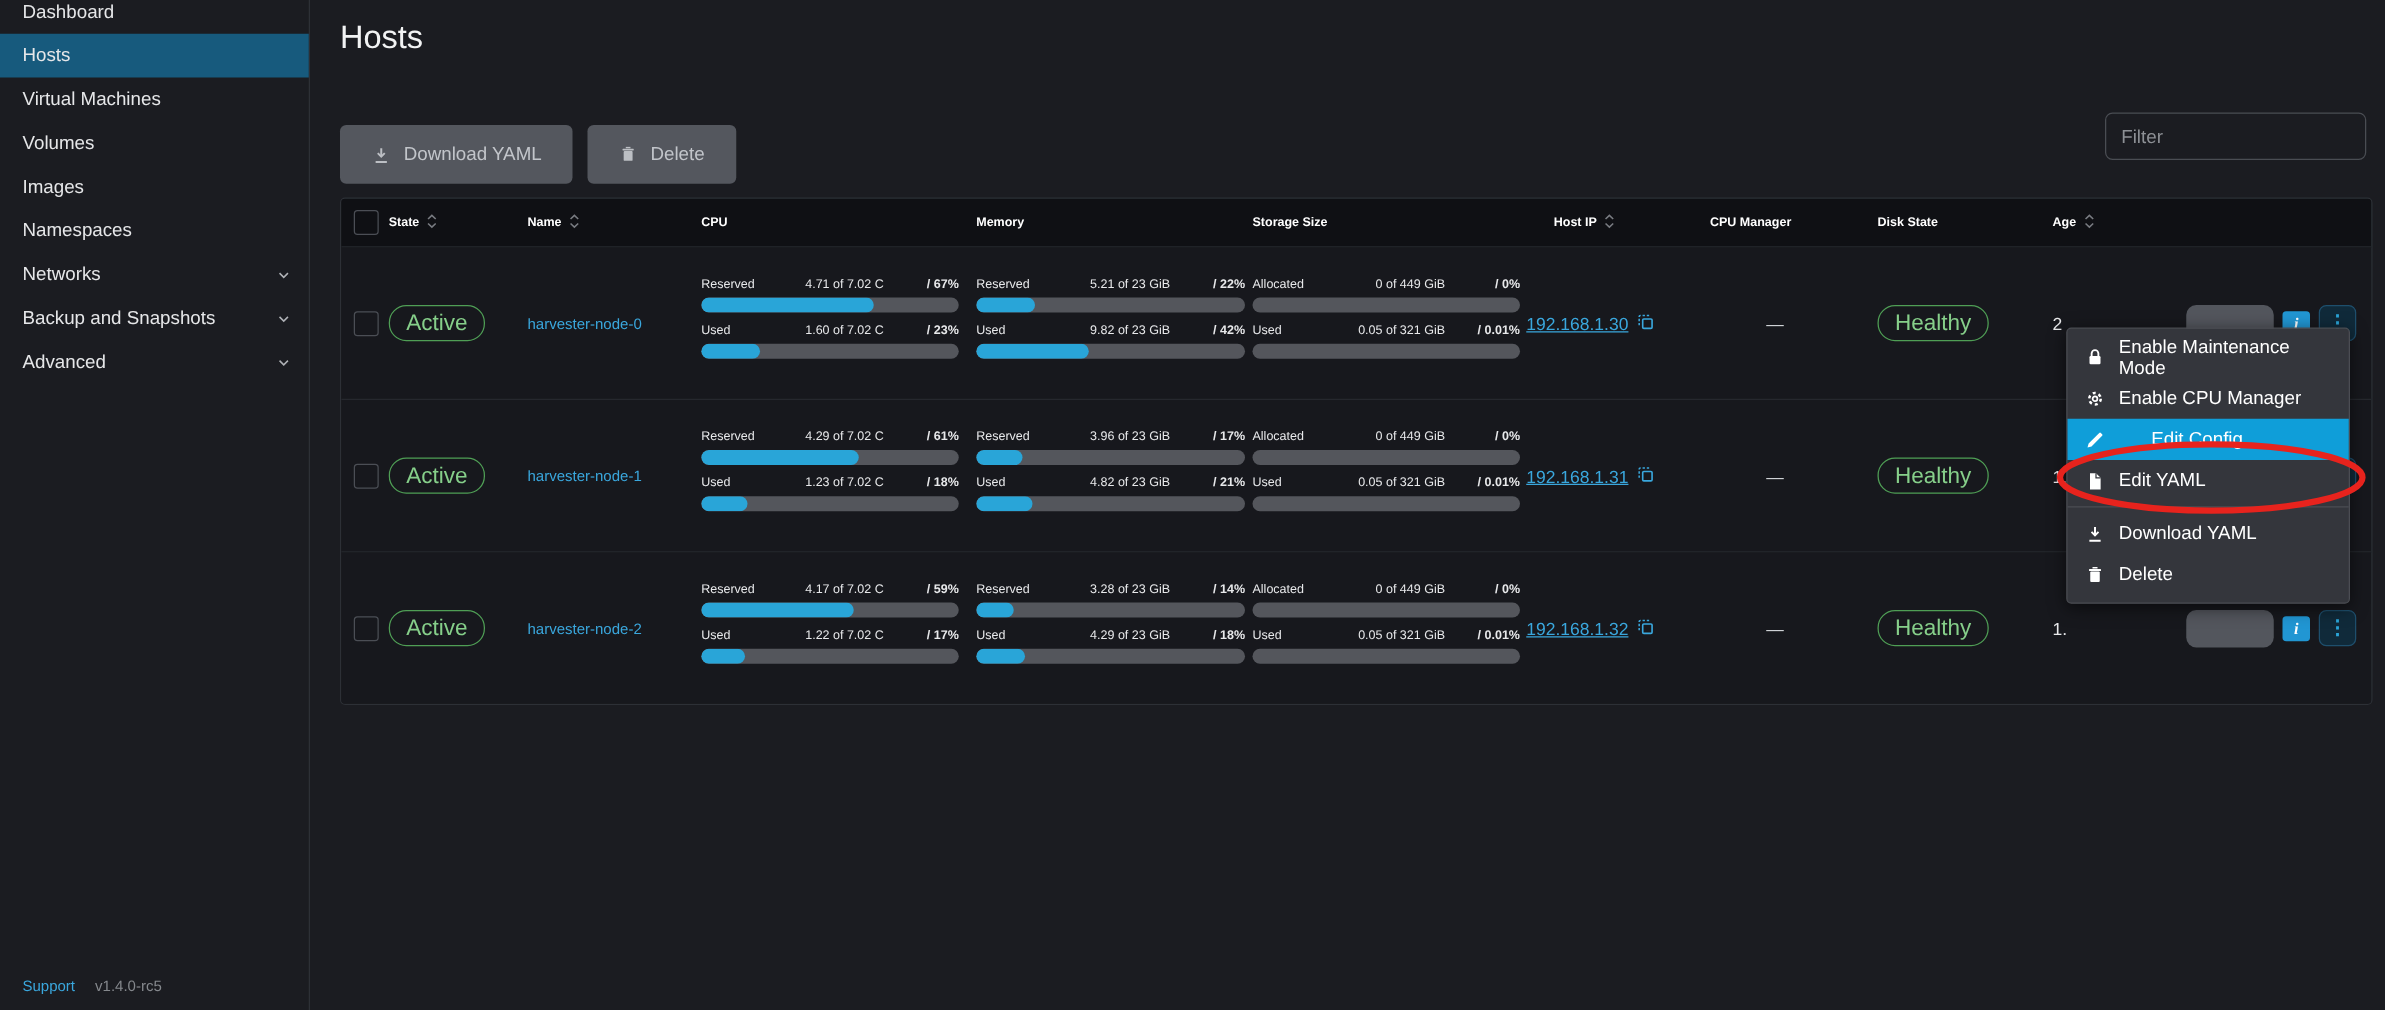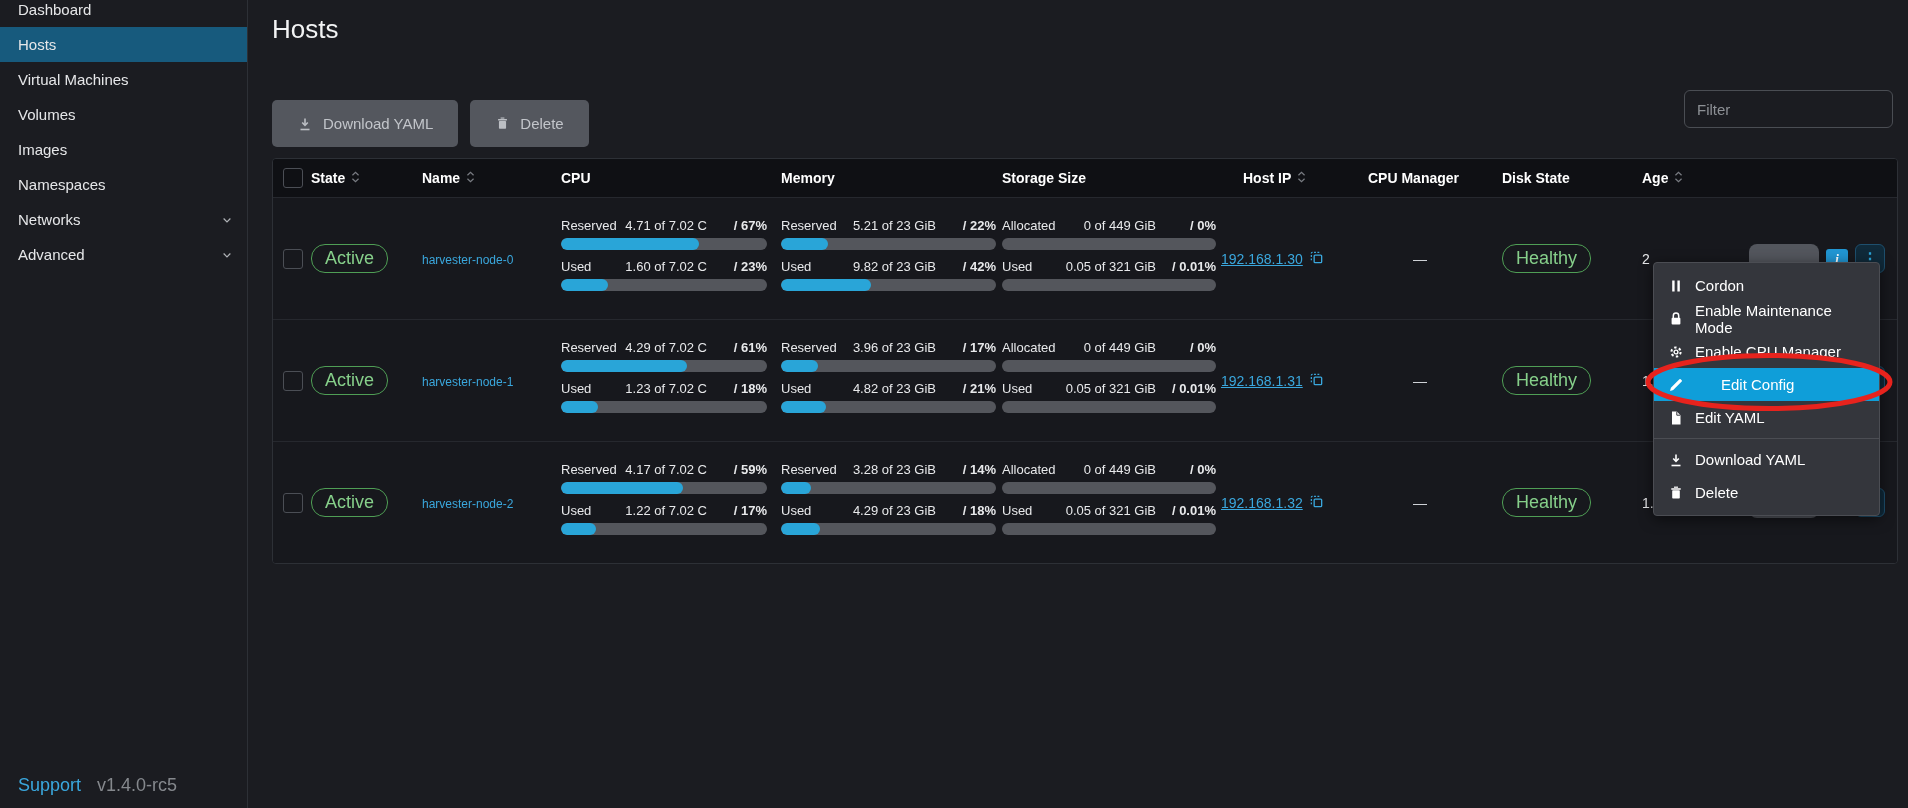--- a/index.html
+++ b/index.html
@@ -8,46 +8,46 @@
     background:#1b1c21;color:#e8e9eb;
     font-family:"Liberation Sans", sans-serif;
   }
   
   .sidebar{position:absolute;left:0;top:0;bottom:0;width:247px;background:#1b1c21;border-right:1px solid #2d3036;}
   .side-items{margin-top:-8px;}
   .side-item{height:35px;display:flex;align-items:center;justify-content:space-between;
     padding:0 14px 0 18px;font-size:15px;color:#e6e7e9;cursor:pointer;}
   .side-item.active{background:#175a7d;}
   .side-item .chev{display:flex;align-items:center;opacity:.85;}
-  .side-footer{position:absolute;bottom:12px;left:18px;display:flex;gap:16px;font-size:18px;align-items:baseline;}
+  .side-footer{position:absolute;bottom:12px;left:18px;display:flex;gap:16px;font-size:12px;align-items:baseline;}
   .support{color:#3aa7dd;cursor:pointer;text-decoration:none;}
   .version{color:#85888d;}
   
   .page-title{position:absolute;left:272px;top:14px;font-size:26px;font-weight:500;color:#f2f3f4;margin:0;}
   .toolbar{position:absolute;left:272px;top:100px;display:flex;gap:12px;}
   .btn{height:47px;background:#54575e;color:#c2c5ca;border:none;border-radius:5px;
     font-size:15px;font-family:inherit;display:flex;align-items:center;gap:10px;padding:0 25px;cursor:pointer;}
   .filter{position:absolute;left:1684px;top:90px;width:209px;height:38px;box-sizing:border-box;
     background:transparent;border:1px solid #4a4d53;border-radius:6px;color:#d7d9dc;
     font-size:15px;font-family:inherit;padding:0 12px;outline:none;}
   .filter::placeholder{color:#8d9095;}
   
   .card{position:absolute;left:272px;top:158px;width:1624px;background:#17181d;
     border:1px solid #2d3036;border-radius:4px;overflow:hidden;}
   .grid-row{display:grid;grid-template-columns:38px 111px 139px 220px 221px 219px 147px 134px 140px 60px minmax(0,1fr);}
-  .thead{height:38px;align-items:center;background:#0f1014;border-bottom:1px solid #26282e;font-size:14px;font-weight:bold;color:#fff;}
+  .thead{height:38px;align-items:center;background:#0f1014;border-bottom:1px solid #26282e;font-size:10px;font-weight:bold;color:#fff;}
   .h-cell{display:flex;align-items:center;gap:6px;}
   .h-ip{padding-left:22px;}
   .row{min-height:121px;align-items:center;border-bottom:1px solid #26282e;background:#17181d;}
   .row:last-child{border-bottom:none;}
   .c-check{padding-left:10px;display:flex;align-items:center;}
   .checkbox{width:18px;height:18px;border:1.5px solid #4b4e55;border-radius:3px;background:transparent;display:inline-block;cursor:pointer;}
   .badge{display:inline-block;padding:3px 13px;border:1px solid #4f9e55;border-radius:14px;color:#86cf8a;font-size:18px;white-space:nowrap;}
   .c-name a{color:#3aa7dd;font-size:12px;text-decoration:none;cursor:pointer;}
-  .stat-cell{font-size:13px;color:#e8e9eb;}
+  .stat-cell{font-size:10px;color:#e8e9eb;}
   .pad-cpu{padding-right:14px;}
   .pad-mem{padding-right:6px;}
   .pad-sto{padding-right:5px;}
   .stat-line{display:flex;align-items:baseline;}
   .stat-value{flex:1;text-align:right;white-space:nowrap;}
   .stat-pct{width:56px;text-align:right;font-weight:bold;margin-left:4px;white-space:nowrap;}
   .bar{height:12px;border-radius:6px;background:#54565c;margin:5px 0 9px;overflow:hidden;}
   .bar-fill{height:100%;background:#29a5d8;border-radius:6px;}
   .c-ip{color:#3aa7dd;font-size:14px;display:flex;align-items:center;gap:6px;cursor:pointer;text-decoration:underline;}
   .c-dash{padding-left:45px;color:#cfd2d6;font-size:14px;}
@@ -99,20 +99,28 @@
   </div>
       <div class="side-item">
     <span class="side-label">Networks</span>
     <span class="chev">
           <svg width="12" height="12" viewBox="0 0 16 16">
             <path d="M3.5 6 l4.5 4.5 4.5-4.5" stroke="#c9ccd0" stroke-width="1.6" fill="none"></path>
           </svg>
         </span>
   </div>
       <div class="side-item">
+    <span class="side-label">Backup and Snapshots</span>
+    <span class="chev">
+          <svg width="12" height="12" viewBox="0 0 16 16">
+            <path d="M3.5 6 l4.5 4.5 4.5-4.5" stroke="#c9ccd0" stroke-width="1.6" fill="none"></path>
+          </svg>
+        </span>
+  </div>
+      <div class="side-item">
     <span class="side-label">Advanced</span>
     <span class="chev">
           <svg width="12" height="12" viewBox="0 0 16 16">
             <path d="M3.5 6 l4.5 4.5 4.5-4.5" stroke="#c9ccd0" stroke-width="1.6" fill="none"></path>
           </svg>
         </span>
   </div>
     </div>
   <div class="side-footer">
     <a class="support">Support</a>
@@ -426,27 +434,20 @@
       <button class="info-btn"><span>i</span></button>
       <button class="dots-btn"><span>⋮</span></button>
     </div>
   </div>
     </div>
 </div>
 
 <div class="menu">
     <div class="menu-item">
       <svg class="icon" width="16" height="16" viewBox="0 0 16 16">
-        <rect x="4.2" y="2.5" width="2.4" height="11" fill="#fff"></rect>
-        <rect x="9.4" y="2.5" width="2.4" height="11" fill="#fff"></rect>
-      </svg>
-    <span class="menu-label">Cordon</span>
-  </div>
-    <div class="menu-item">
-      <svg class="icon" width="16" height="16" viewBox="0 0 16 16">
         <path d="M5.3 7 V4.8 a2.7 2.7 0 0 1 5.4 0 V7" stroke="#fff" stroke-width="1.5" fill="none"></path>
         <rect x="3.6" y="6.8" width="8.8" height="6.6" rx="1" fill="#fff"></rect>
       </svg>
     <span class="menu-label">Enable Maintenance Mode</span>
   </div>
     <div class="menu-item">
       <svg class="icon" width="16" height="16" viewBox="0 0 16 16">
         <circle cx="8" cy="8" r="4.6" stroke="#fff" stroke-width="2" stroke-dasharray="2.4 2.42" fill="none"></circle>
         <circle cx="8" cy="8" r="1.9" stroke="#fff" stroke-width="1.4" fill="none"></circle>
       </svg>

